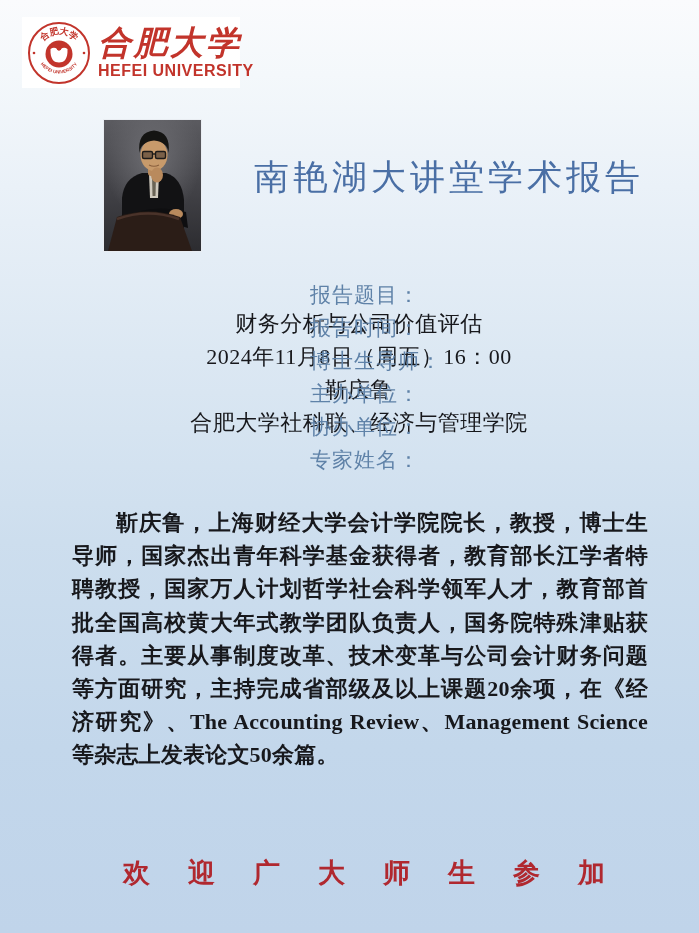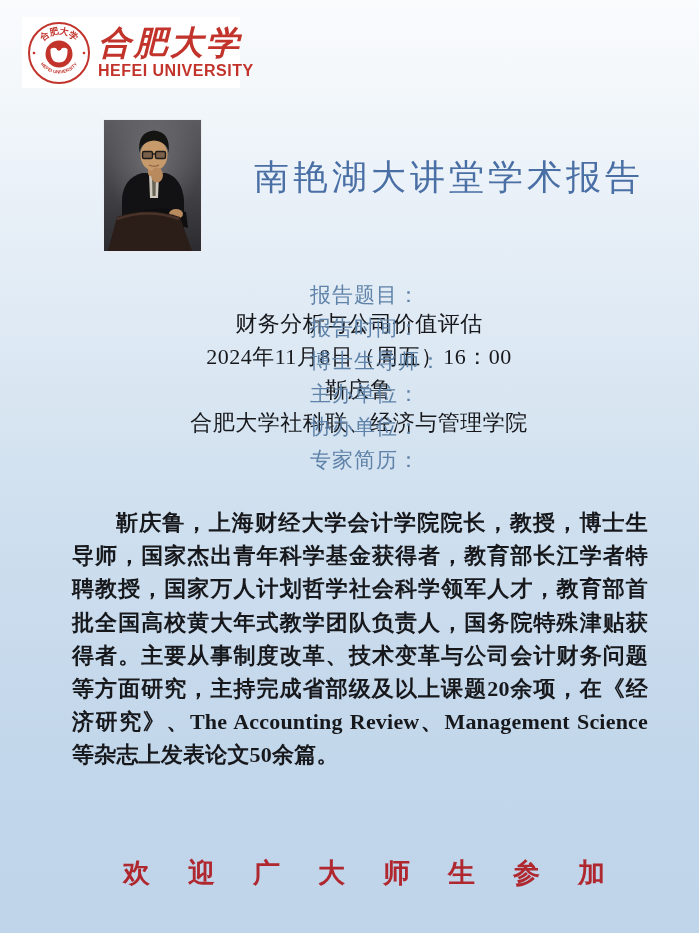--- a/index.html
+++ b/index.html
@@ -154,21 +154,21 @@
       <span class="info-value">靳庆鲁</span>
     </div>
     <div class="info-row">
       <span class="info-label">主办单位：</span>
       <span class="info-value">合肥大学社科联、经济与管理学院</span>
     </div>
     <div class="info-row">
       <span class="info-label">协办单位：</span>
     </div>
     <div class="info-row">
-      <span class="info-label">专家简历：</span>
+      <span class="info-label">专家姓名：</span>
       <span class="info-value"></span>
     </div>
   </div>
 
   <div class="bio">靳庆鲁，上海财经大学会计学院院长，教授，博士生导师，国家杰出青年科学基金获得者，教育部长江学者特聘教授，国家万人计划哲学社会科学领军人才，教育部首批全国高校黄大年式教学团队负责人，国务院特殊津贴获得者。主要从事制度改革、技术变革与公司会计财务问题等方面研究，主持完成省部级及以上课题20余项，在《经济研究》、The Accounting Review、Management Science等杂志上发表论文50余篇。</div>
 
   <div class="welcome">欢迎广大师生参加</div>
 
 </div>
 

